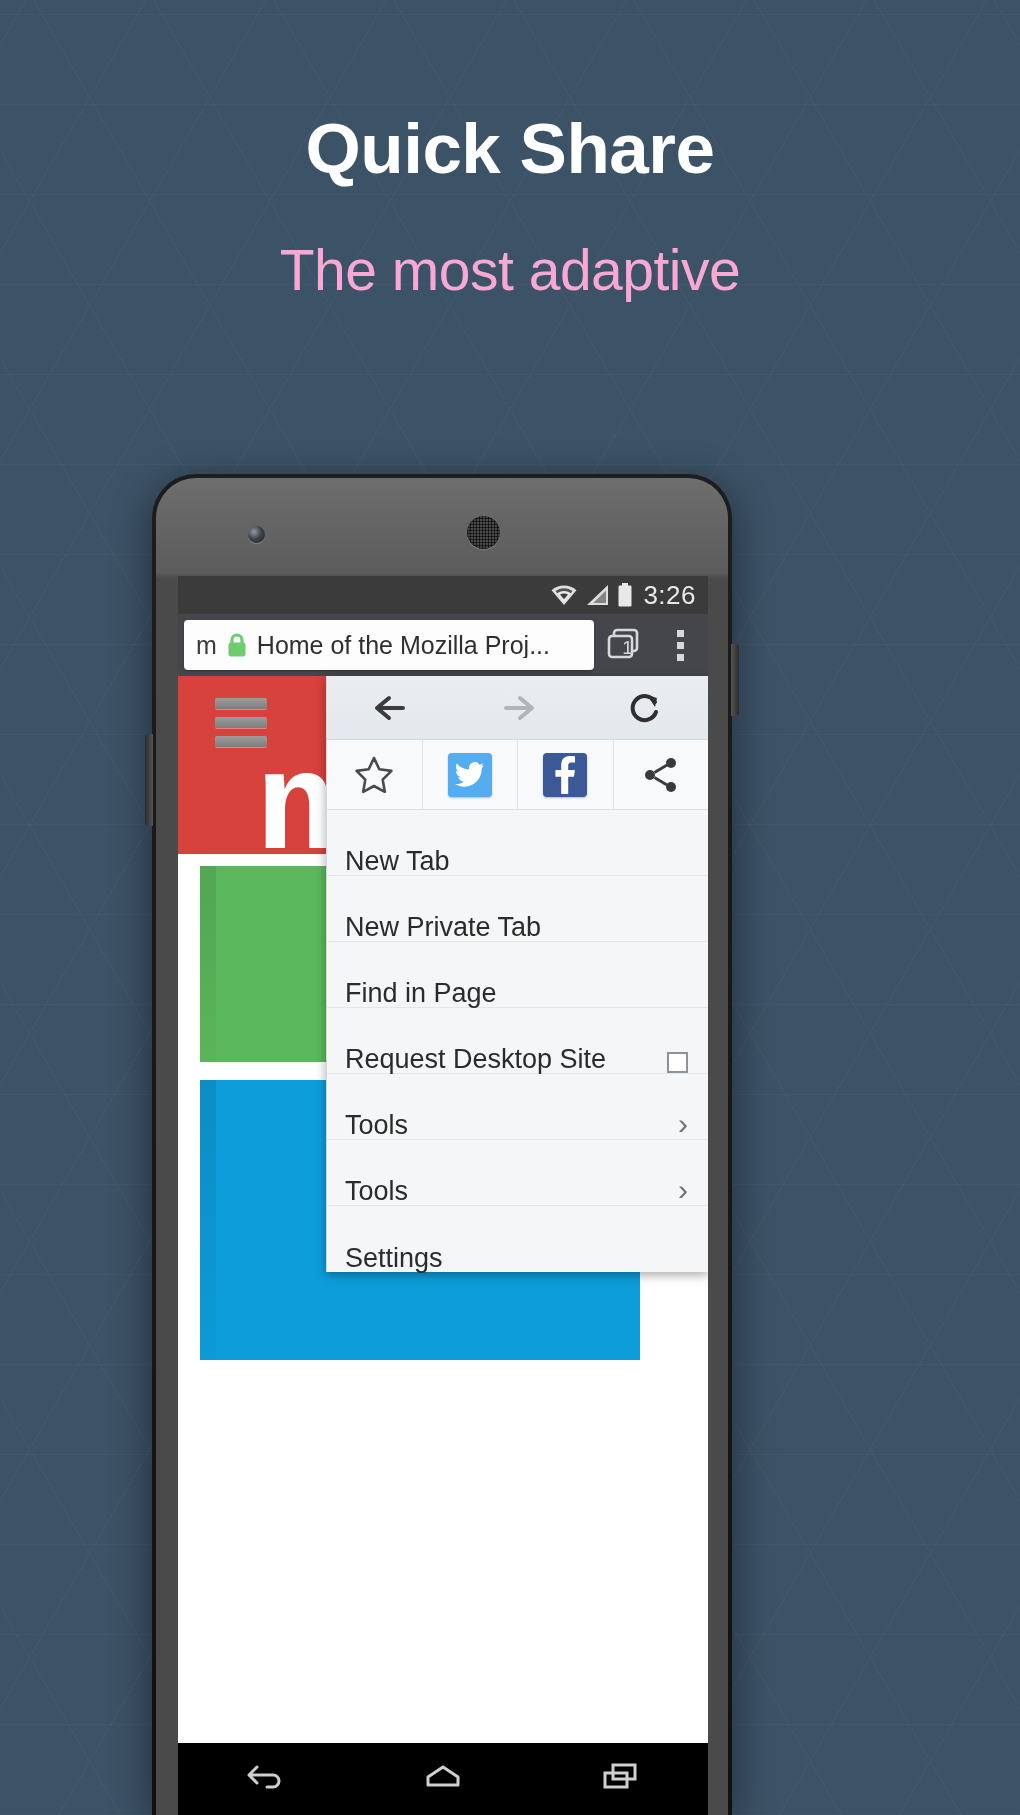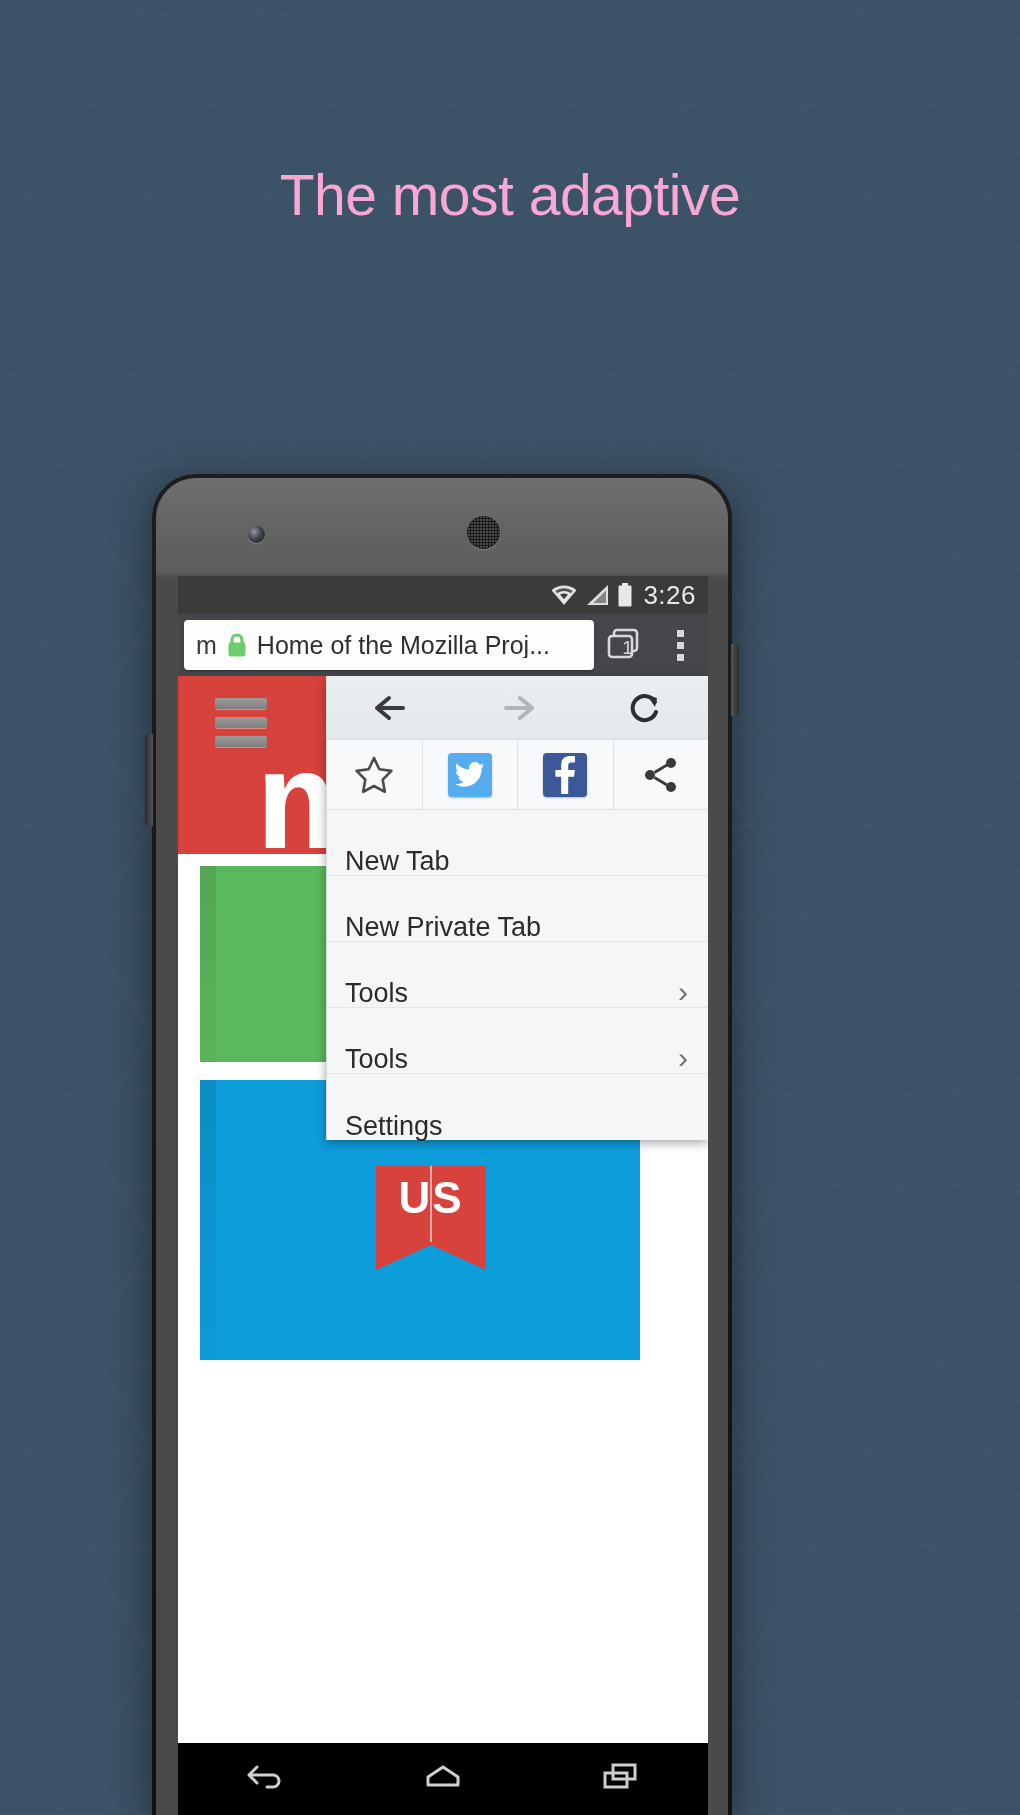--- a/index.html
+++ b/index.html
@@ -369,20 +369,21 @@
   }
 </style>
 </head>
 <body>
 
 <div class="bg-pattern"></div>
 
 <div class="stage">
 
   <div class="headline-wrap">
+    <div class="headline">Quick Share</div>
     <div class="subhead">
       <span>The most adaptive</span>
     </div>
   </div>
 
   <div class="phone">
     <div class="btn-vol"></div>
     <div class="btn-pwr"></div>
 
     <div class="phone-face">
@@ -508,20 +509,27 @@
             </div>
           </div>
 
           <div class="mi">
             <span class="mi-label">New Tab</span>
           </div>
           <div class="mi">
             <span class="mi-label">New Private Tab</span>
           </div>
           <div class="mi">
+            <span class="mi-label">Find in Page</span>
+          </div>
+          <div class="mi">
+            <span class="mi-label">Request Desktop Site</span>
+            <span class="mi-checkbox"></span>
+          </div>
+          <div class="mi">
             <span class="mi-label">Tools</span>
             <span class="chev">›</span>
           </div>
           <div class="mi">
             <span class="mi-label">Tools</span>
             <span class="chev">›</span>
           </div>
           <div class="mi">
             <span class="mi-label">Settings</span>
           </div>

